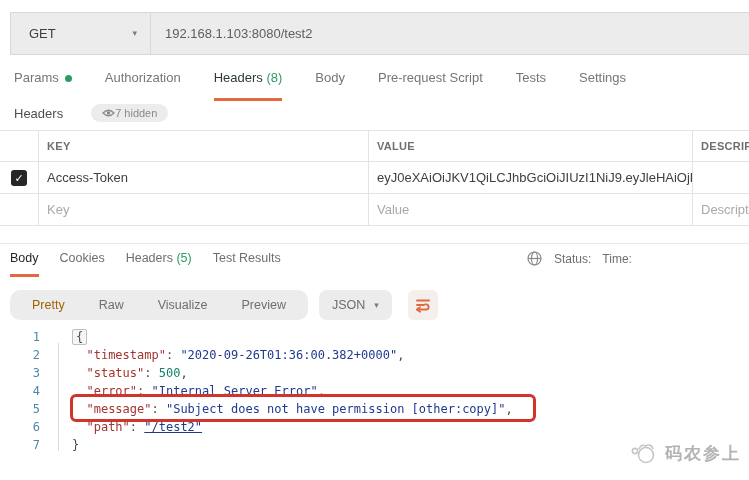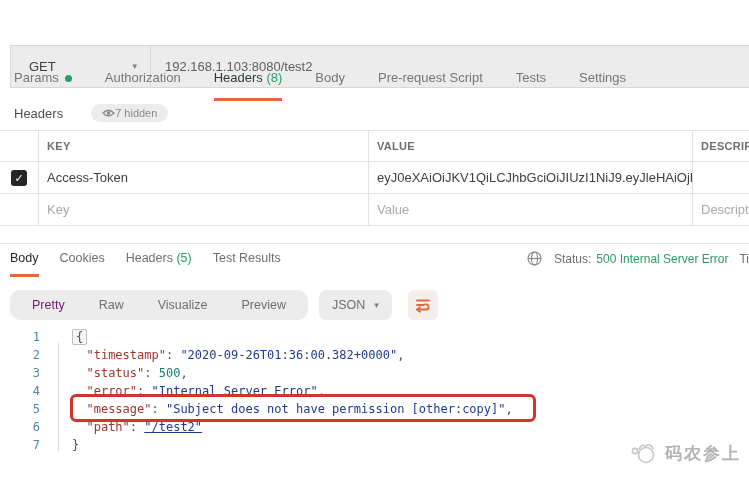--- a/index.html
+++ b/index.html
@@ -4,21 +4,21 @@
 <style>
   html,body{margin:0;padding:0;}
   body{
     width:749px;height:480px;position:relative;overflow:hidden;
     background:#ffffff;font-family:"Liberation Sans",sans-serif;
     -webkit-font-smoothing:antialiased;
   }
   
   .url-row{position:absolute;top:12px;left:10px;width:739px;height:43px;
     background:#ececec;border:1px solid #d8d8d8;border-right:none;
-    display:flex;box-sizing:border-box;margin-top:33px;}
+    display:flex;box-sizing:border-box;}
   .method-select{width:108px;border-right:1px solid #d8d8d8;display:flex;
     align-items:center;justify-content:space-between;padding:0 13px 0 18px;
     color:#3f3f3f;font-size:13px;cursor:pointer;}
   .caret{font-size:9px;color:#7d7d7d;line-height:1;}
   .url-input{flex:1;display:flex;align-items:center;padding-left:14px;
     color:#5e5e5e;font-size:13px;white-space:nowrap;overflow:hidden;}
   
   .req-tabs{position:absolute;top:70px;left:14px;display:flex;align-items:flex-start;}
   .req-tab{font-size:13px;color:#767676;margin-right:33px;padding-bottom:13px;cursor:pointer;white-space:nowrap;}
   .req-tab.active{color:#2e3a36;border-bottom:3px solid #e4693f;}
@@ -54,21 +54,21 @@
   .resp-tab.active{color:#262626;border-bottom:3px solid #e4693f;}
   .resp-status{position:absolute;top:251px;left:527px;width:222px;overflow:hidden;
     display:flex;align-items:center;white-space:nowrap;font-size:12px;color:#6f6f6f;}
   .status-value{color:#2a9d63;margin-left:5px;}
   .time-label{margin-left:11px;color:#6f6f6f;}
   .globe{margin-right:12px;flex:none;display:flex;}
   
   .resp-toolbar{position:absolute;top:290px;left:10px;display:flex;align-items:center;}
   .seg{background:#ececec;border-radius:10px;height:30px;display:flex;align-items:center;padding:0 5px;}
   .seg-item{padding:0 17px;font-size:12.5px;color:#6f6f6f;line-height:30px;cursor:pointer;}
-  .seg-item.active{color:#701a75;}
+  .seg-item.active{color:#a16207;}
   .json-pill{margin-left:11px;height:30px;background:#ececec;border-radius:8px;display:flex;
     align-items:center;padding:0 13px;font-size:12.5px;color:#6f6f6f;gap:9px;cursor:pointer;}
   .wrap-pill{margin-left:16px;width:30px;height:30px;background:#f4efed;border-radius:6px;
     display:flex;align-items:center;justify-content:center;cursor:pointer;}
   
   .code{position:absolute;top:328px;left:0;width:749px;
     font-family:"DejaVu Sans Mono","Liberation Mono",monospace;font-size:12px;line-height:18px;}
   .fold-guide{position:absolute;left:58px;top:15px;width:1px;height:108px;background:#d9d9d9;}
   .code-line{display:flex;height:18px;}
   .lnum{width:40px;text-align:right;color:#4d87a8;flex:none;}
@@ -154,21 +154,20 @@
 
 <div class="resp-status">
   <span class="globe">
     <svg width="15" height="15" viewBox="0 0 15 15">
       <circle cx="7.5" cy="7.5" r="6.5" fill="none" stroke="#8a8a8a" stroke-width="1.2"></circle>
       <ellipse cx="7.5" cy="7.5" rx="3" ry="6.5" fill="none" stroke="#8a8a8a" stroke-width="1.2"></ellipse>
       <line x1="1" y1="7.5" x2="14" y2="7.5" stroke="#8a8a8a" stroke-width="1.2"></line>
     </svg>
   </span>
   <span>Status:</span>
-  <span class="status-value">500 Internal Server Error</span>
   <span class="time-label">Time:</span>
 </div>
 
 <div class="resp-toolbar">
   <div class="seg">
     <div class="seg-item active">Pretty</div>
     <div class="seg-item">Raw</div>
     <div class="seg-item">Visualize</div>
     <div class="seg-item">Preview</div>
   </div>

